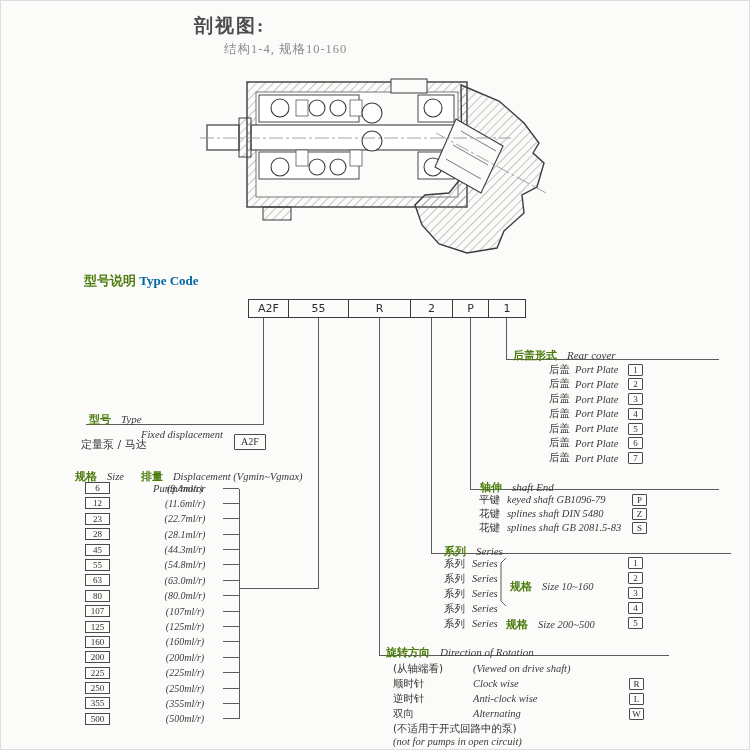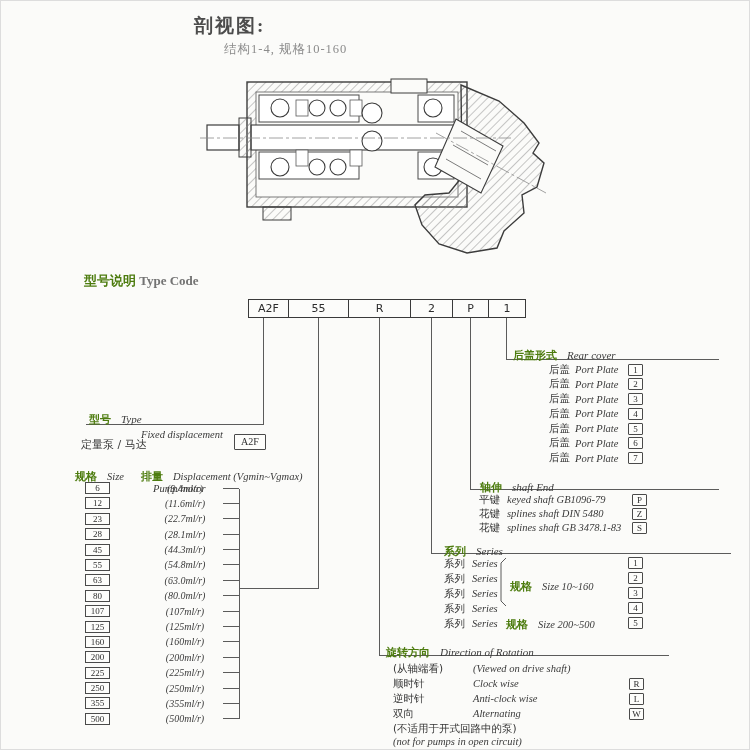--- a/index.html
+++ b/index.html
@@ -8,21 +8,21 @@
         font-family:"Liberation Serif","DejaVu Serif",serif;}
   .abs{position:absolute;}
   .vl{position:absolute;width:1px;background:#5b5b5b;}
   .hl{position:absolute;height:1px;background:#5b5b5b;}
   .zh{font-family:"DejaVu Sans","Liberation Sans",sans-serif;font-size:11px;color:#353535;}
   .zhb{font-family:"DejaVu Sans","Liberation Sans",sans-serif;font-size:11px;font-weight:bold;color:#4d7c0f;}
   .en{font-style:italic;font-family:"Liberation Serif","DejaVu Serif",serif;font-size:11px;color:#3a3a3a;}
   .title{font-size:19px;color:#4c4c4c;letter-spacing:2px;font-weight:bold;}
   .subtitle{font-size:12.5px;color:#8b8b8b;letter-spacing:1px;}
   .tc-heading{font-size:13px;font-weight:bold;color:#1f1f1f;}
-  .tc-heading .en{font-style:normal;font-weight:bold;font-size:13px;color:#737373;}
+  .tc-heading .en{font-style:normal;font-weight:bold;font-size:13px;color:#0369a1;}
   .tcrow{position:absolute;display:flex;height:19px;}
   .tcell{border:1.2px solid #3a3a3a;box-sizing:border-box;text-align:center;
          font:11px/17px "DejaVu Sans","Liberation Sans",sans-serif;color:#2c2c2c;background:#fcfcfa;}
   .tcell + .tcell{border-left:none;}
   .cbox{border:1px solid #4a4a4a;box-sizing:border-box;width:15px;height:12px;text-align:center;
         font:9px/10px "Liberation Serif",serif;color:#2e2e2e;background:#fdfdfb;border-radius:1px;}
   .srow{display:flex;align-items:center;height:13px;}
   .heading-line{white-space:nowrap;}
   .heading-line .en{margin-left:6px;}
   .sizebox{border:1px solid #4a4a4a;box-sizing:border-box;width:25px;height:12px;margin-bottom:3.4px;
@@ -177,21 +177,21 @@
       <span class="en small" style="flex:1;">keyed shaft GB1096-79</span>
       <span class="cbox">P</span>
     </div>
     <div class="srow" style="margin-bottom:1px;">
       <span class="zh small" style="width:28px;">花键</span>
       <span class="en small" style="flex:1;">splines shaft DIN 5480</span>
       <span class="cbox">Z</span>
     </div>
     <div class="srow">
       <span class="zh small" style="width:28px;">花键</span>
-      <span class="en small" style="flex:1;">splines shaft GB 3478.1-83</span>
+      <span class="en small" style="flex:1;">splines shaft GB 2081.5-83</span>
       <span class="cbox">S</span>
     </div>
   </div>
 
   <div class="abs heading-line" style="left:443px;top:540px;">
     <span class="zhb">系列</span>
     <span class="en">Series</span>
   </div>
   <div class="abs" style="left:443px;top:556px;width:75px;">
     <div class="srow" style="margin-bottom:2px;">

